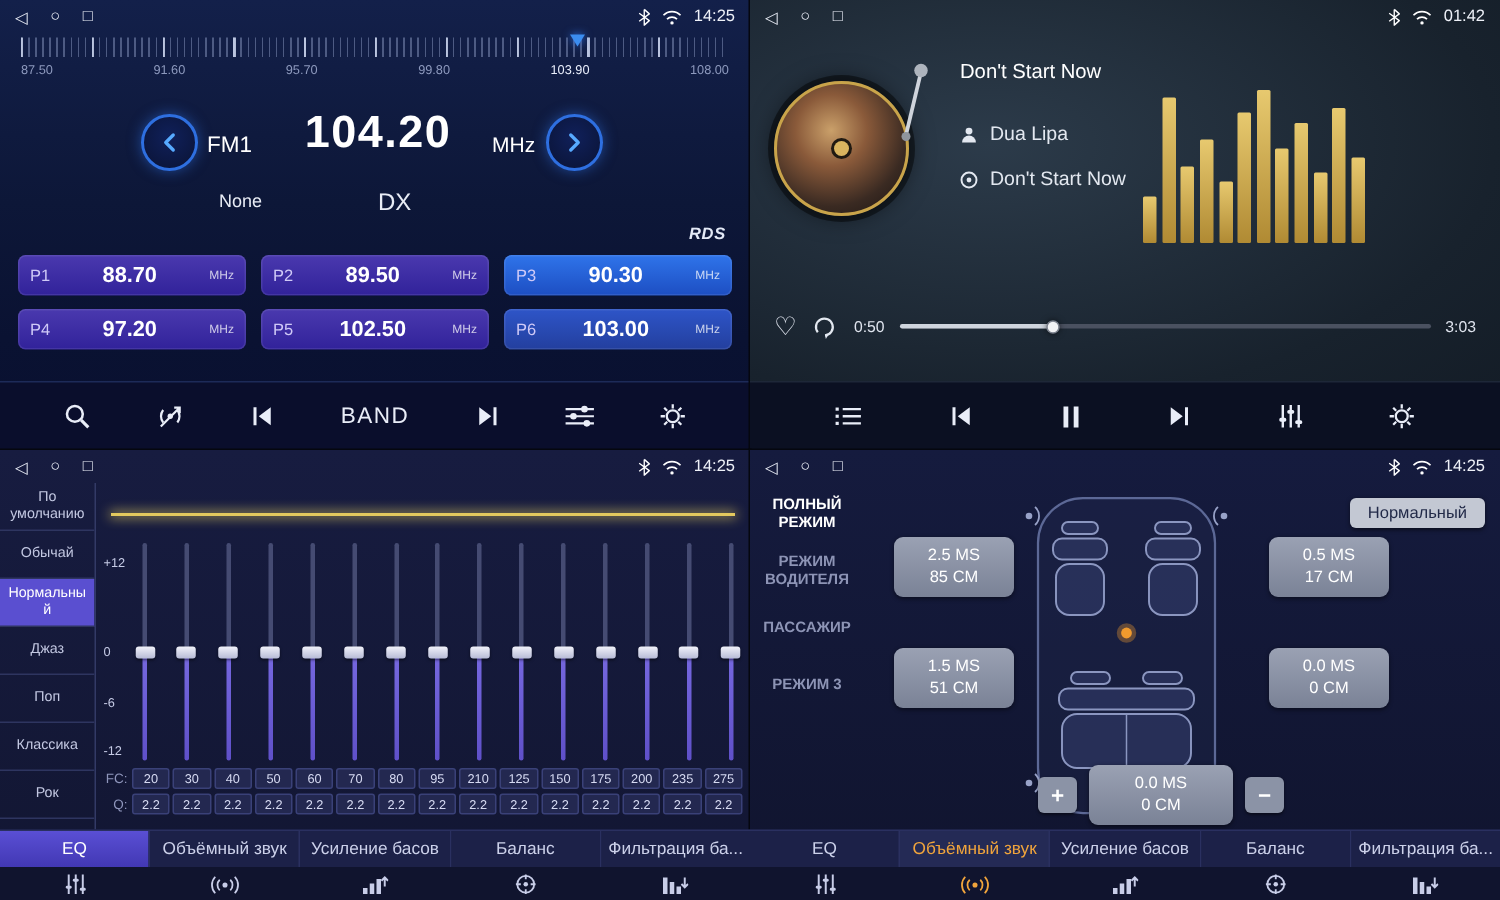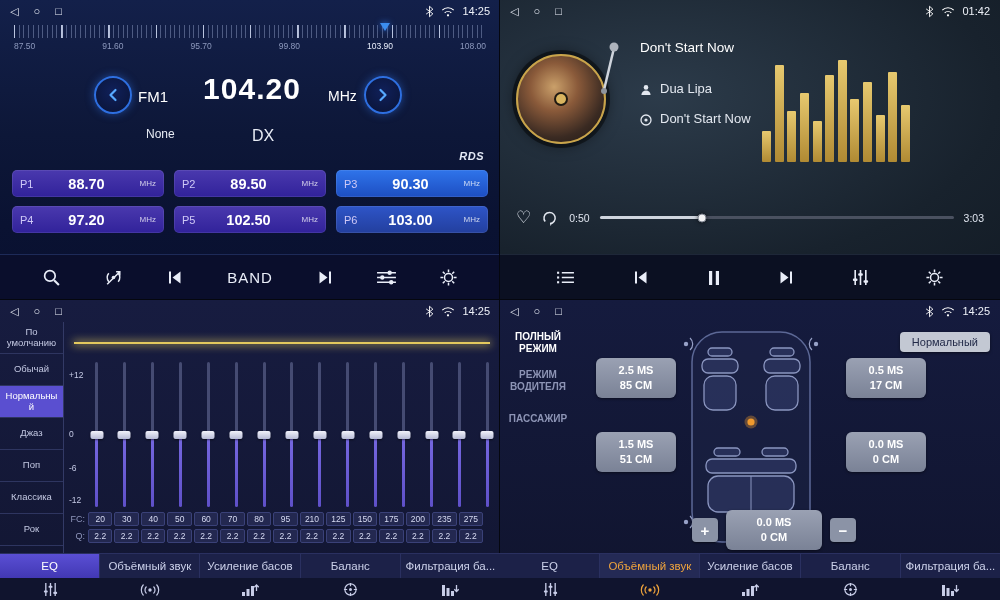--- a/index.html
+++ b/index.html
@@ -68,33 +68,33 @@
   .eq-sidebar{position:absolute;left:0;top:22px;bottom:47px;width:64px;border-right:1px solid #333a66;overflow:hidden}
   .eq-preset{min-height:32px;display:flex;align-items:center;justify-content:center;text-align:center;font-size:9.5px;color:#c3c8e2;border-bottom:1px solid #2e3560;padding:2px 3px;line-height:1.15;word-break:break-word;cursor:pointer}
   .eq-preset.active{background:#5a4fd0;color:#fff}
   .eq-main{position:absolute;left:64px;right:0;top:22px;bottom:47px}
   .eq-curve{position:absolute;left:10px;right:10px;top:20px;height:2px;background:#e3c95e;box-shadow:0 0 8px 1px rgba(230,205,95,.8)}
   .db-label{position:absolute;left:5px;font-size:8.5px;color:#c6cbe6}
   .eq-sliders{position:absolute;left:26px;right:6px;top:40px;height:145px;display:flex;justify-content:space-between}
   .eq-col{width:13px;display:flex;justify-content:center;position:relative;cursor:pointer}
   .eq-track{width:3px;height:100%;border-radius:2px;background:linear-gradient(180deg,#454b72 0%,#454b72 50%,#7668e0 50%,#5f50c8 100%);position:relative}
   .eq-knob{position:absolute;left:50%;top:50%;transform:translate(-50%,-50%);width:13px;height:8px;border-radius:2px;background:linear-gradient(180deg,#f1f2fa,#b7bbd6);box-shadow:0 1px 2px rgba(0,0,0,.55)}
-  .eq-row{position:absolute;left:2px;right:17px;display:flex;align-items:center;gap:2px}
+  .eq-row{position:absolute;left:2px;right:5px;display:flex;align-items:center;gap:2px}
   .fc-row{top:190px}.q-row{top:207px}
   .row-label{width:20px;text-align:right;font-size:9px;color:#8f96bc;padding-right:1px;flex:none}
   .eq-cell{flex:1;height:14px;background:#232850;border:1px solid #3a4178;border-radius:2px;font-size:8.5px;color:#d6daf2;display:flex;align-items:center;justify-content:center}
 
   
   .q-sur{background:linear-gradient(180deg,#151b3e 0%,#10142e 100%)}
   .sur-sidebar{position:absolute;left:0;top:24px;width:76px}
   .sur-mode{height:38px;display:flex;align-items:center;justify-content:center;text-align:center;font-size:10px;font-weight:bold;color:#8d94b5;padding:2px 4px;line-height:1.2;cursor:pointer}
   .sur-mode.active{color:#fff}
   .profile-btn{position:absolute;right:10px;top:32px;background:#c3c8d3;color:#222a48;font-size:11px;padding:4px 12px;border-radius:4px;cursor:pointer;box-shadow:0 1px 3px rgba(0,0,0,.5)}
   .car-wrap{position:absolute;left:176px;top:26px;width:150px;height:222px}
-  .delay-box{position:absolute;width:80px;height:40px;border-radius:6px;background:linear-gradient(180deg,#9aa1b3,#7a8296);color:#fff;display:flex;flex-direction:column;align-items:center;justify-content:center;font-size:11px;font-weight:bold;line-height:1.35;box-shadow:0 1px 3px rgba(0,0,0,.45);z-index:3}
+  .delay-box{position:absolute;width:80px;height:40px;border-radius:6px;background:linear-gradient(180deg,#9aa1b3,#7a8296);color:#fff;display:flex;flex-direction:column;align-items:center;justify-content:center;font-size:11px;font-weight:normal;line-height:1.35;box-shadow:0 1px 3px rgba(0,0,0,.45);z-index:3}
   .db-fl{left:96px;top:58px}.db-fr{left:346px;top:58px}.db-rl{left:96px;top:132px}.db-rr{left:346px;top:132px}
   .db-c{left:226px;top:210px;width:96px}
   .pm-btn{position:absolute;width:26px;height:24px;border-radius:4px;background:#8b93a6;color:#fff;font-size:15px;font-weight:bold;display:flex;align-items:center;justify-content:center;cursor:pointer;z-index:3;top:218px;box-shadow:0 1px 2px rgba(0,0,0,.45)}
   .pm-plus{left:192px}.pm-minus{left:330px}
 
   
   .tabbar{position:absolute;left:0;right:0;bottom:0;height:47px;background:#141938;border-top:1px solid #2a3060;z-index:6}
   .tab-labels{display:flex;height:24px}
   .tab-label{flex:1;display:flex;align-items:center;justify-content:center;font-size:11.5px;color:#ccd1ea;border-right:1px solid #2a3060;background:#1c2148;white-space:nowrap;overflow:hidden;cursor:pointer}
   .tab-label:last-child{border-right:none}
@@ -570,20 +570,21 @@
             <circle cx="8" cy="10.3" r="1.3" fill="#fff"></circle>
           </svg>
         <span class="clock">14:25</span>
       </div>
     </div>
 
     <div class="sur-sidebar">
       <div class="sur-mode active">ПОЛНЫЙ РЕЖИМ</div>
       <div class="sur-mode">РЕЖИМ ВОДИТЕЛЯ</div>
       <div class="sur-mode">ПАССАЖИР</div>
+      <div class="sur-mode">РЕЖИМ 3</div>
     </div>
 
     <div class="profile-btn">Нормальный</div>
 
     <div class="car-wrap">
       <svg width="150" height="222" viewBox="0 0 150 222">
         <rect x="16" y="6" width="118" height="210" rx="30" fill="rgba(34,42,80,.35)" stroke="#5c6896" stroke-width="1.5"></rect>
         <g stroke="#8b96c0" fill="rgba(52,62,110,.55)" stroke-width="1.3">
           <rect x="32" y="22" width="24" height="8" rx="4"></rect>
           <rect x="26" y="33" width="36" height="14" rx="6"></rect>

